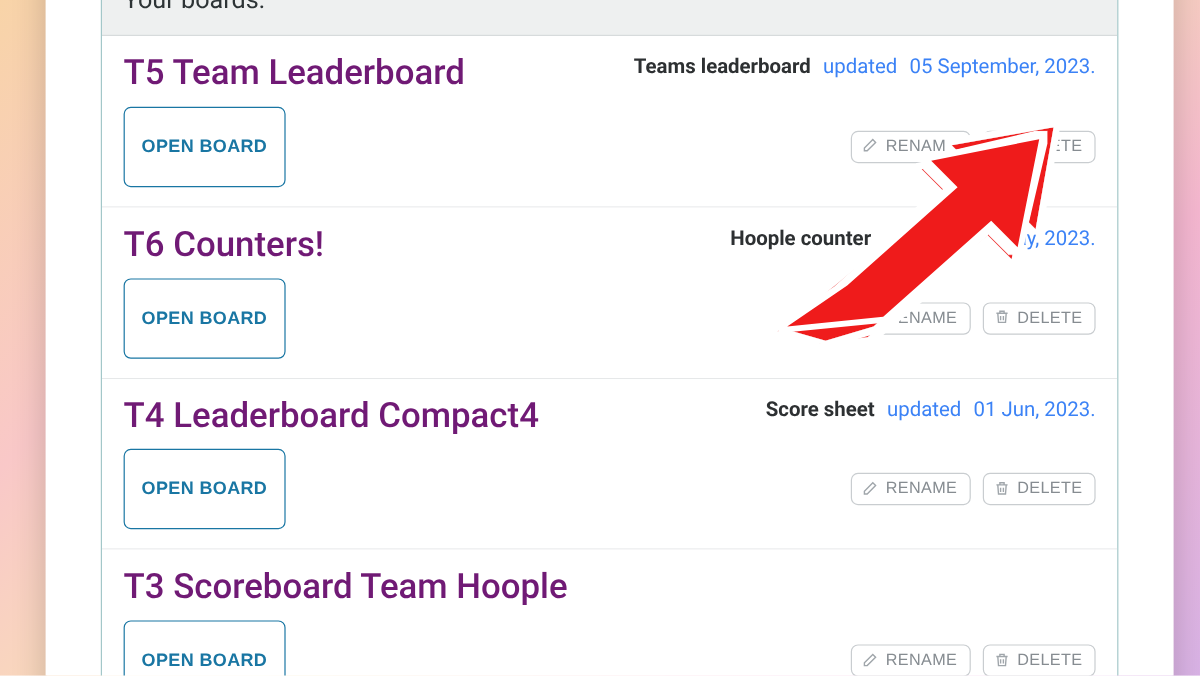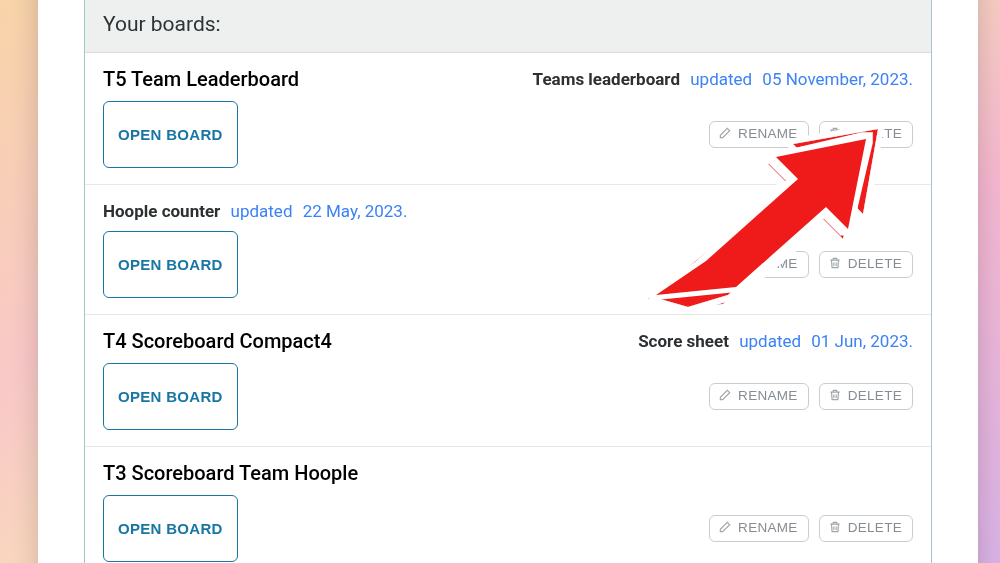--- a/index.html
+++ b/index.html
@@ -38,23 +38,23 @@
       background: #fff;
     }
     .row:last-child { border-bottom: none; }
     .row-top {
       display: flex;
       justify-content: space-between;
       align-items: flex-start;
       gap: 12px;
     }
     .board-title {
-      font-size: 20px;
+      font-size: 29px;
       font-weight: 500;
-      color: #000000;
+      color: #701a75;
       line-height: 1.2;
     }
     .meta {
       text-align: right;
       font-size: 17px;
       color: #4a4f52;
       white-space: nowrap;
       padding-top: 2px;
     }
     .meta .type { font-weight: 700; color: #2d3032; text-align: right; }
@@ -112,48 +112,49 @@
   <div class="panel">
 
     <div class="panel-header">Your boards:</div>
 
     <div class="row">
       <div class="row-top">
         <div class="board-title">T5 Team Leaderboard</div>
         <div class="meta">
           <span class="type">Teams leaderboard</span>
           <span class="updated">updated</span>
-          <span class="updated">05 November, 2023.</span>
-        </div>
-      </div>
-      <div class="row-bottom">
-        <button class="open-btn">OPEN BOARD</button>
-        <div class="actions">
-          <button class="small-btn">
-            <span>
-              <svg viewBox="0 0 24 24" fill="none" stroke-width="2">
-                  <path d="M4 20h4L20 8l-4-4L4 16v4z"></path>
-                </svg>
-            </span>
-            <span>RENAME</span>
-          </button>
-          <button class="small-btn">
-            <span>
-              <svg viewBox="0 0 24 24" fill="none" stroke-width="2">
-                  <path d="M4 7h16M9 7V4h6v3M6 7l1 13h10l1-13M10 11v6M14 11v6"></path>
-                </svg>
-            </span>
-            <span>DELETE</span>
-          </button>
-        </div>
-      </div>
-    </div>
-
-    <div class="row">
-      <div class="row-top">
+          <span class="updated">05 September, 2023.</span>
+        </div>
+      </div>
+      <div class="row-bottom">
+        <button class="open-btn">OPEN BOARD</button>
+        <div class="actions">
+          <button class="small-btn">
+            <span>
+              <svg viewBox="0 0 24 24" fill="none" stroke-width="2">
+                  <path d="M4 20h4L20 8l-4-4L4 16v4z"></path>
+                </svg>
+            </span>
+            <span>RENAME</span>
+          </button>
+          <button class="small-btn">
+            <span>
+              <svg viewBox="0 0 24 24" fill="none" stroke-width="2">
+                  <path d="M4 7h16M9 7V4h6v3M6 7l1 13h10l1-13M10 11v6M14 11v6"></path>
+                </svg>
+            </span>
+            <span>DELETE</span>
+          </button>
+        </div>
+      </div>
+    </div>
+
+    <div class="row">
+      <div class="row-top">
+        <div class="board-title">T6 Counters!</div>
         <div class="meta">
           <span class="type">Hoople counter</span>
           <span class="updated">updated</span>
           <span class="updated">22 May, 2023.</span>
         </div>
       </div>
       <div class="row-bottom">
         <button class="open-btn">OPEN BOARD</button>
         <div class="actions">
           <button class="small-btn">
@@ -171,21 +172,21 @@
                 </svg>
             </span>
             <span>DELETE</span>
           </button>
         </div>
       </div>
     </div>
 
     <div class="row">
       <div class="row-top">
-        <div class="board-title">T4 Scoreboard Compact4</div>
+        <div class="board-title">T4 Leaderboard Compact4</div>
         <div class="meta">
           <span class="type">Score sheet</span>
           <span class="updated">updated</span>
           <span class="updated">01 Jun, 2023.</span>
         </div>
       </div>
       <div class="row-bottom">
         <button class="open-btn">OPEN BOARD</button>
         <div class="actions">
           <button class="small-btn">

